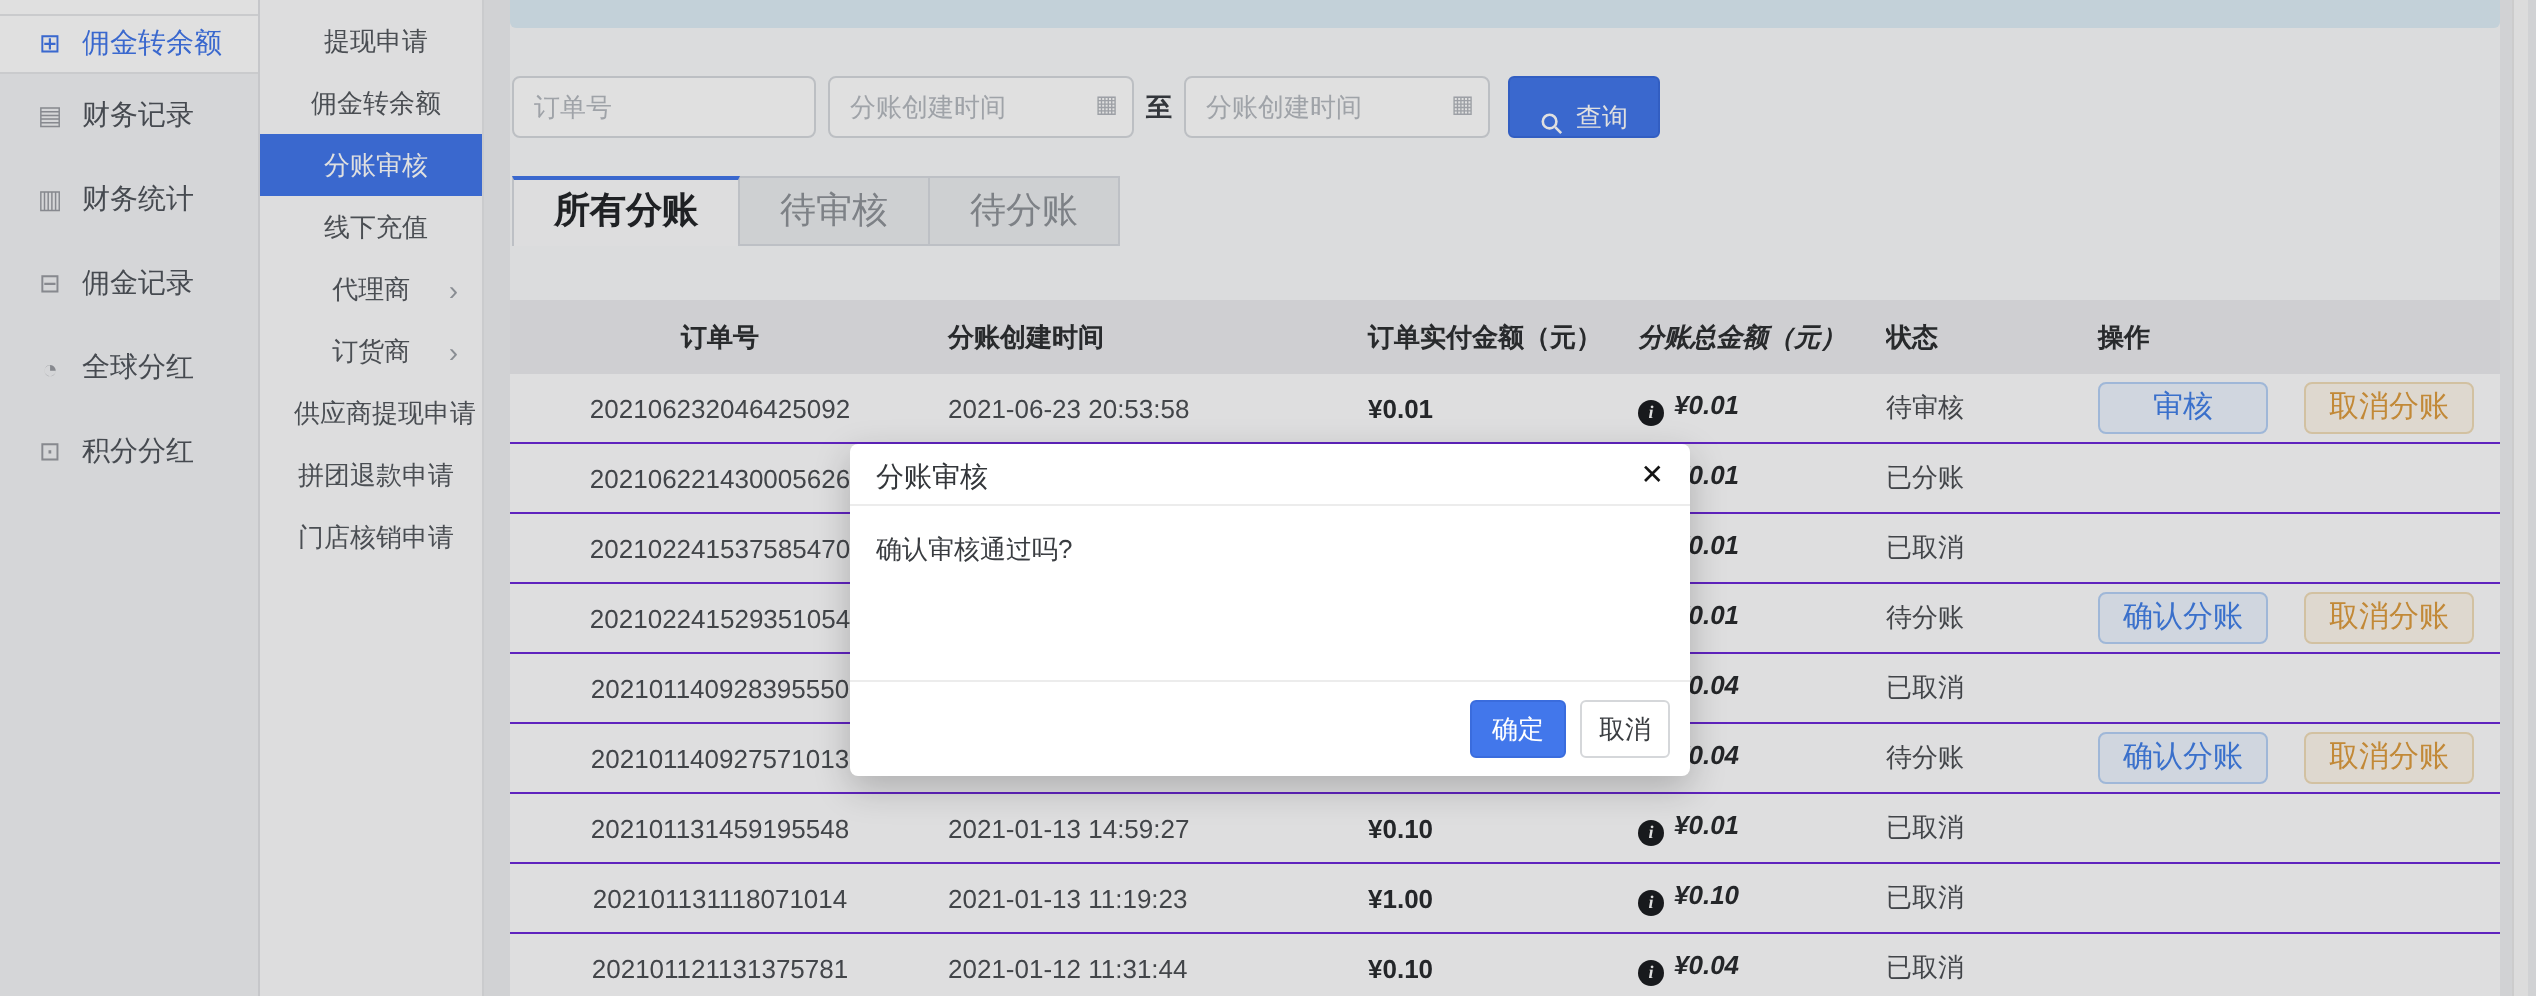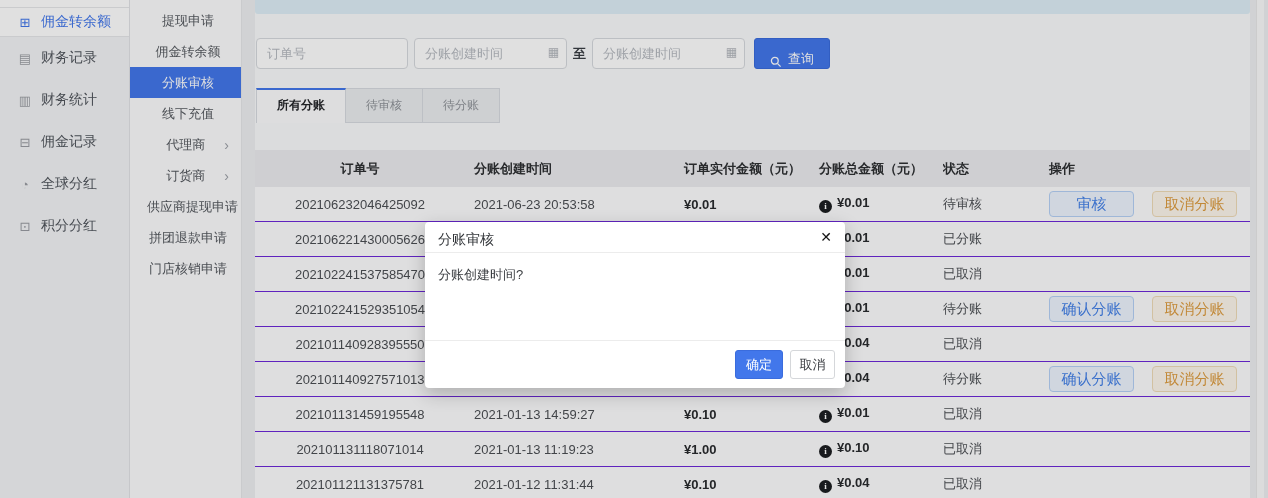--- a/index.html
+++ b/index.html
@@ -41,36 +41,36 @@
   .date-wrap { position:relative; width:153px; height:31px; margin-left:6px; }
   .date-wrap .text-input { width:153px; padding-right:26px; }
   .cal-icon { position:absolute; right:8px; top:8px; font-size:12px; line-height:1; color:#b3b7bd; }
   .to-label { margin:0 6px; font-size:13px; color:#3a3e44; font-weight:bold; }
   .query-btn { display:flex; align-items:flex-end; gap:6px; margin-left:9px; height:31px;
                padding:0 15px; background:#4277eb; border:1px solid #3a6cdd; border-radius:3px;
                color:#fff; font-size:13px; cursor:pointer; }
 
   
   .tabs { position:absolute; left:1px; top:88px; display:flex; align-items:stretch; height:35px; }
-  .tab { height:35px; line-height:33px; padding:0 20px; font-size:12px; color:#8f9399;
+  .tab { height:35px; line-height:33px; padding:0 20px; font-size:18px; color:#8f9399;
          background:#ebedef; border:1px solid #d8dbe1; border-left:none; cursor:pointer; }
   .tab:first-child { border-left:1px solid #d8dbe1; }
   .tab.active { background:#fcfcfd; color:#24262a; font-weight:bold;
                 border-top:2px solid #4277eb; border-bottom:none; line-height:31px; }
 
   
   .table { position:absolute; left:0; top:150px; width:995px; }
   .trow, .thead { display:flex; align-items:center; }
   .thead { height:37px; background:#ececef; font-weight:bold; color:#2e3033; font-size:13px; }
   .trow { height:35px; border-bottom:1px solid #6d28d9; font-size:13px; color:#4c4f54; background:#fdfdfe; }
   .cell { white-space:nowrap; overflow:hidden; }
   .c1 { width:210px; text-align:center; }
   .c2 { width:210px; padding-left:9px; }
   .c3 { width:140px; padding-left:9px; }
-  .c4 { width:128px; padding-left:4px; }
+  .c4 { width:128px; padding-left:4px;font-style:italic; }
   .c5 { width:102px; }
   .c6 { flex:1; padding-left:4px; }
   .amt { font-weight:bold; color:#2a2c2f; }
   .info-icon { display:inline-block; width:13px; height:13px; margin-right:5px; border-radius:50%;
                background:#1c1e21; color:#fff; font-size:9px; font-weight:bold; line-height:13px;
                text-align:center; font-family:"Liberation Serif","DejaVu Serif",serif; vertical-align:-2px; }
   .mini-btn { display:inline-block; width:85px; height:26px; line-height:24px; margin-right:18px;
               border-radius:4px; font-size:15px; text-align:center; cursor:pointer;
               font-family:"Liberation Sans","DejaVu Sans",sans-serif; }
   .mini-btn.primary { color:#4380e8; background:#edf4fe; border:1px solid #b5d1f6; }
@@ -288,20 +288,20 @@
 
   <div class="scroll-track"></div>
 
   <div class="dim"></div>
 
   <div class="modal">
     <div class="modal-head">
       <span class="modal-title">分账审核</span>
       <span class="modal-close">✕</span>
     </div>
-    <div class="modal-body">分账创建时间?</div>
+    <div class="modal-body">确认审核通过吗?</div>
     <div class="modal-foot">
       <button class="btn btn-confirm">确定</button>
       <button class="btn btn-cancel">取消</button>
     </div>
   </div>
 
 </div>
 
 </body></html>

